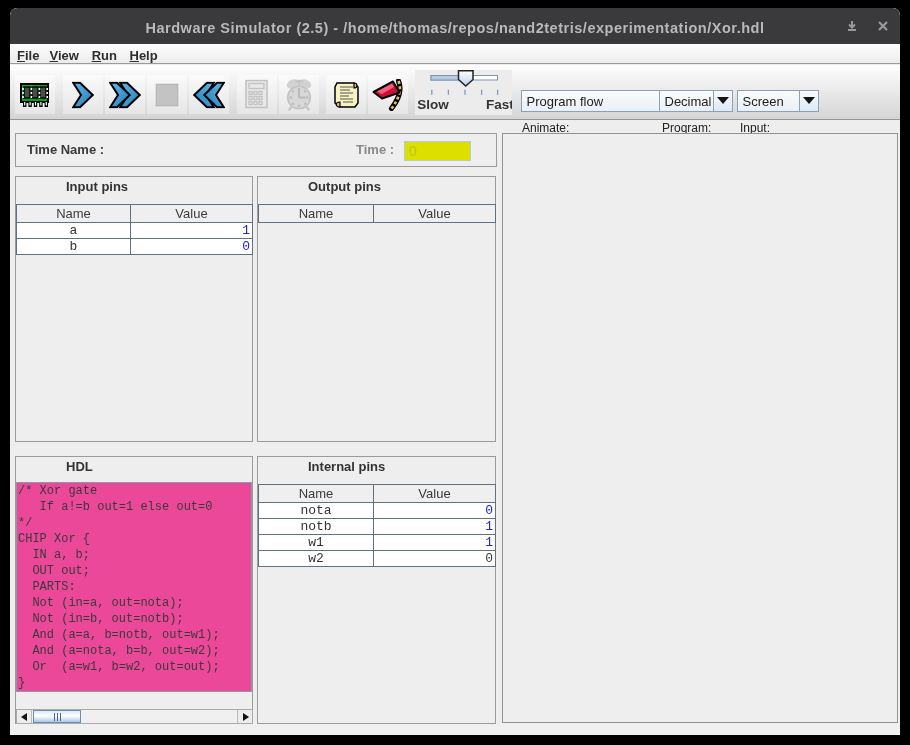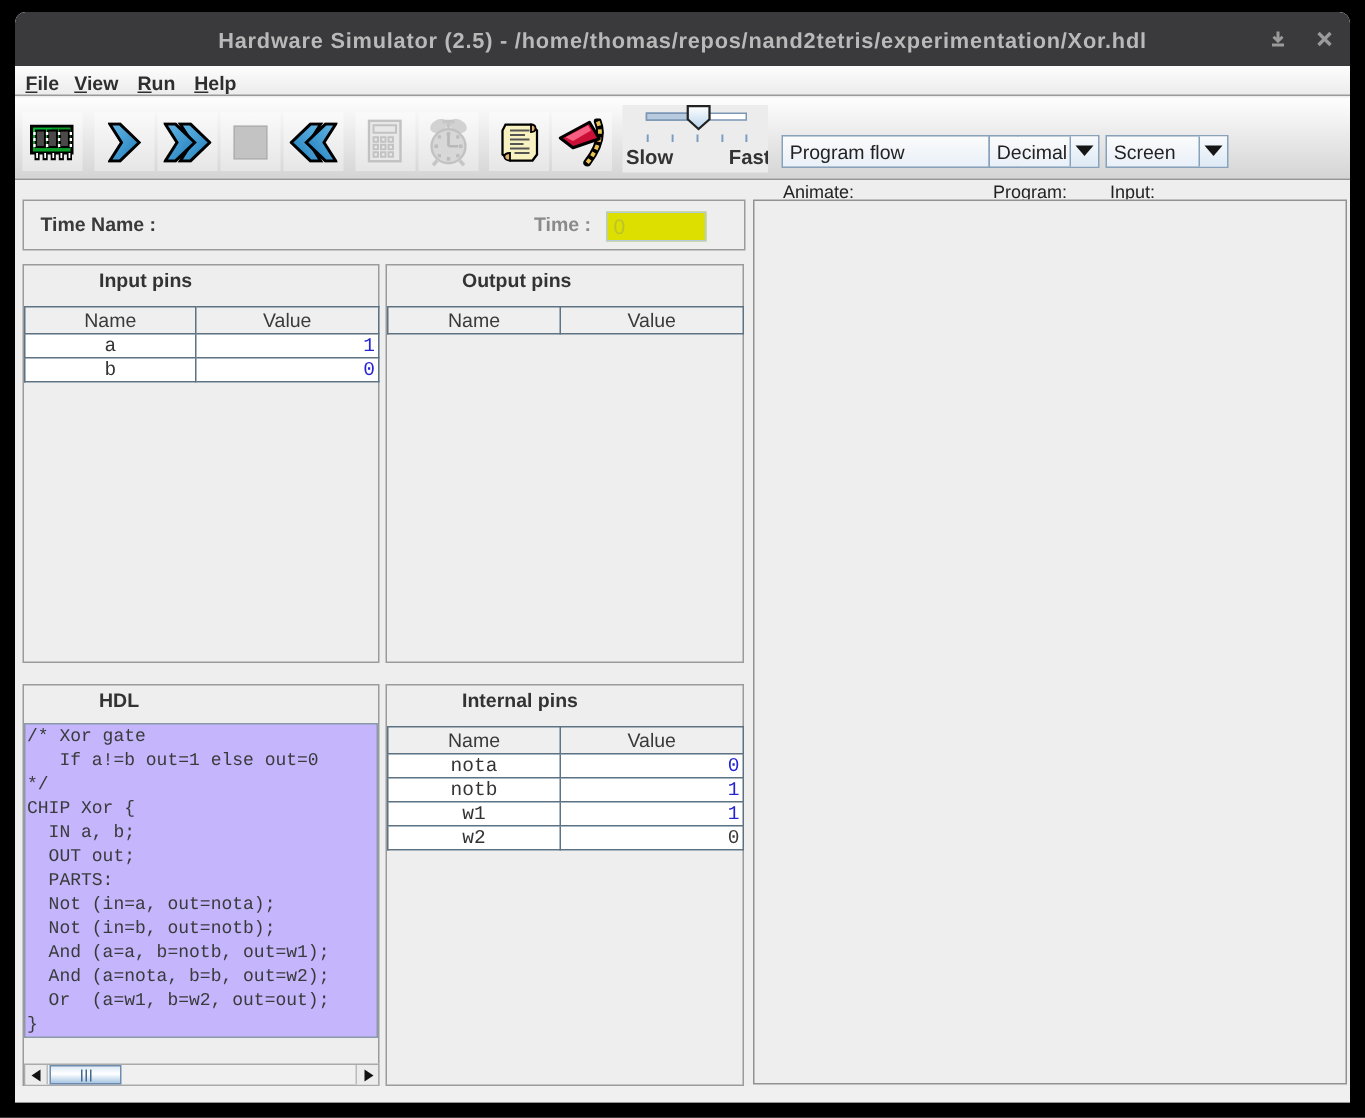--- a/index.html
+++ b/index.html
@@ -22,21 +22,21 @@
   .combo .carr:after{content:"";position:absolute;left:2.5px;top:6px;border-left:6.5px solid transparent;border-right:6.5px solid transparent;border-top:7.5px solid #151515;}
 
   
   .panel{position:absolute;border:1px solid #9b9b9b;background:#eeeeee;}
   .ptitle{position:absolute;left:2px;top:2px;font-size:13px;font-weight:bold;color:#333;margin-left:48px;}
   table.pins{position:absolute;border-collapse:collapse;table-layout:fixed;font-size:13px;color:#333;}
   table.pins th{background:#efefef;font-weight:normal;font-family:"Liberation Sans",sans-serif;border:1px solid #5d7282;height:18px;padding:0;font-size:13px;color:#3a3a3a;}
   table.pins td{background:#fff;border:1px solid #5d7282;height:15px;padding:0 2px;font-family:"Liberation Mono",monospace;font-size:13px;}
   td.nm{text-align:center;}
   td.vl{text-align:right;color:#2424d4;}
-  #hdlcode{position:absolute;background:#c4b5fd;border:1px solid #8a9aa8;font-family:"Liberation Mono",monospace;font-size:12px;line-height:16px;color:#3a3a3a;white-space:pre;padding-left:1px;}
+  #hdlcode{position:absolute;background:#ec4899;border:1px solid #8a9aa8;font-family:"Liberation Mono",monospace;font-size:12px;line-height:16px;color:#3a3a3a;white-space:pre;padding-left:1px;}
   #rightpanel{position:absolute;left:491.7px;top:125.3px;width:396px;height:590px;border:1px solid #929292;background:#eeeeee;}
   #bottomstrip{position:absolute;left:0;top:716px;width:890px;height:11px;background:#f0f0f0;}
   .field{position:absolute;background:#dcdf00;border:1px solid #b6cade;}
 </style>
 </head>
 <body>
 <div id="win">
   <div id="titlebar">
     <div id="title">Hardware Simulator (2.5) - /home/thomas/repos/nand2tetris/experimentation/Xor.hdl</div>
     <svg style="position:absolute;left:835px;top:11px" width="14" height="14" viewBox="0 0 14 14">

